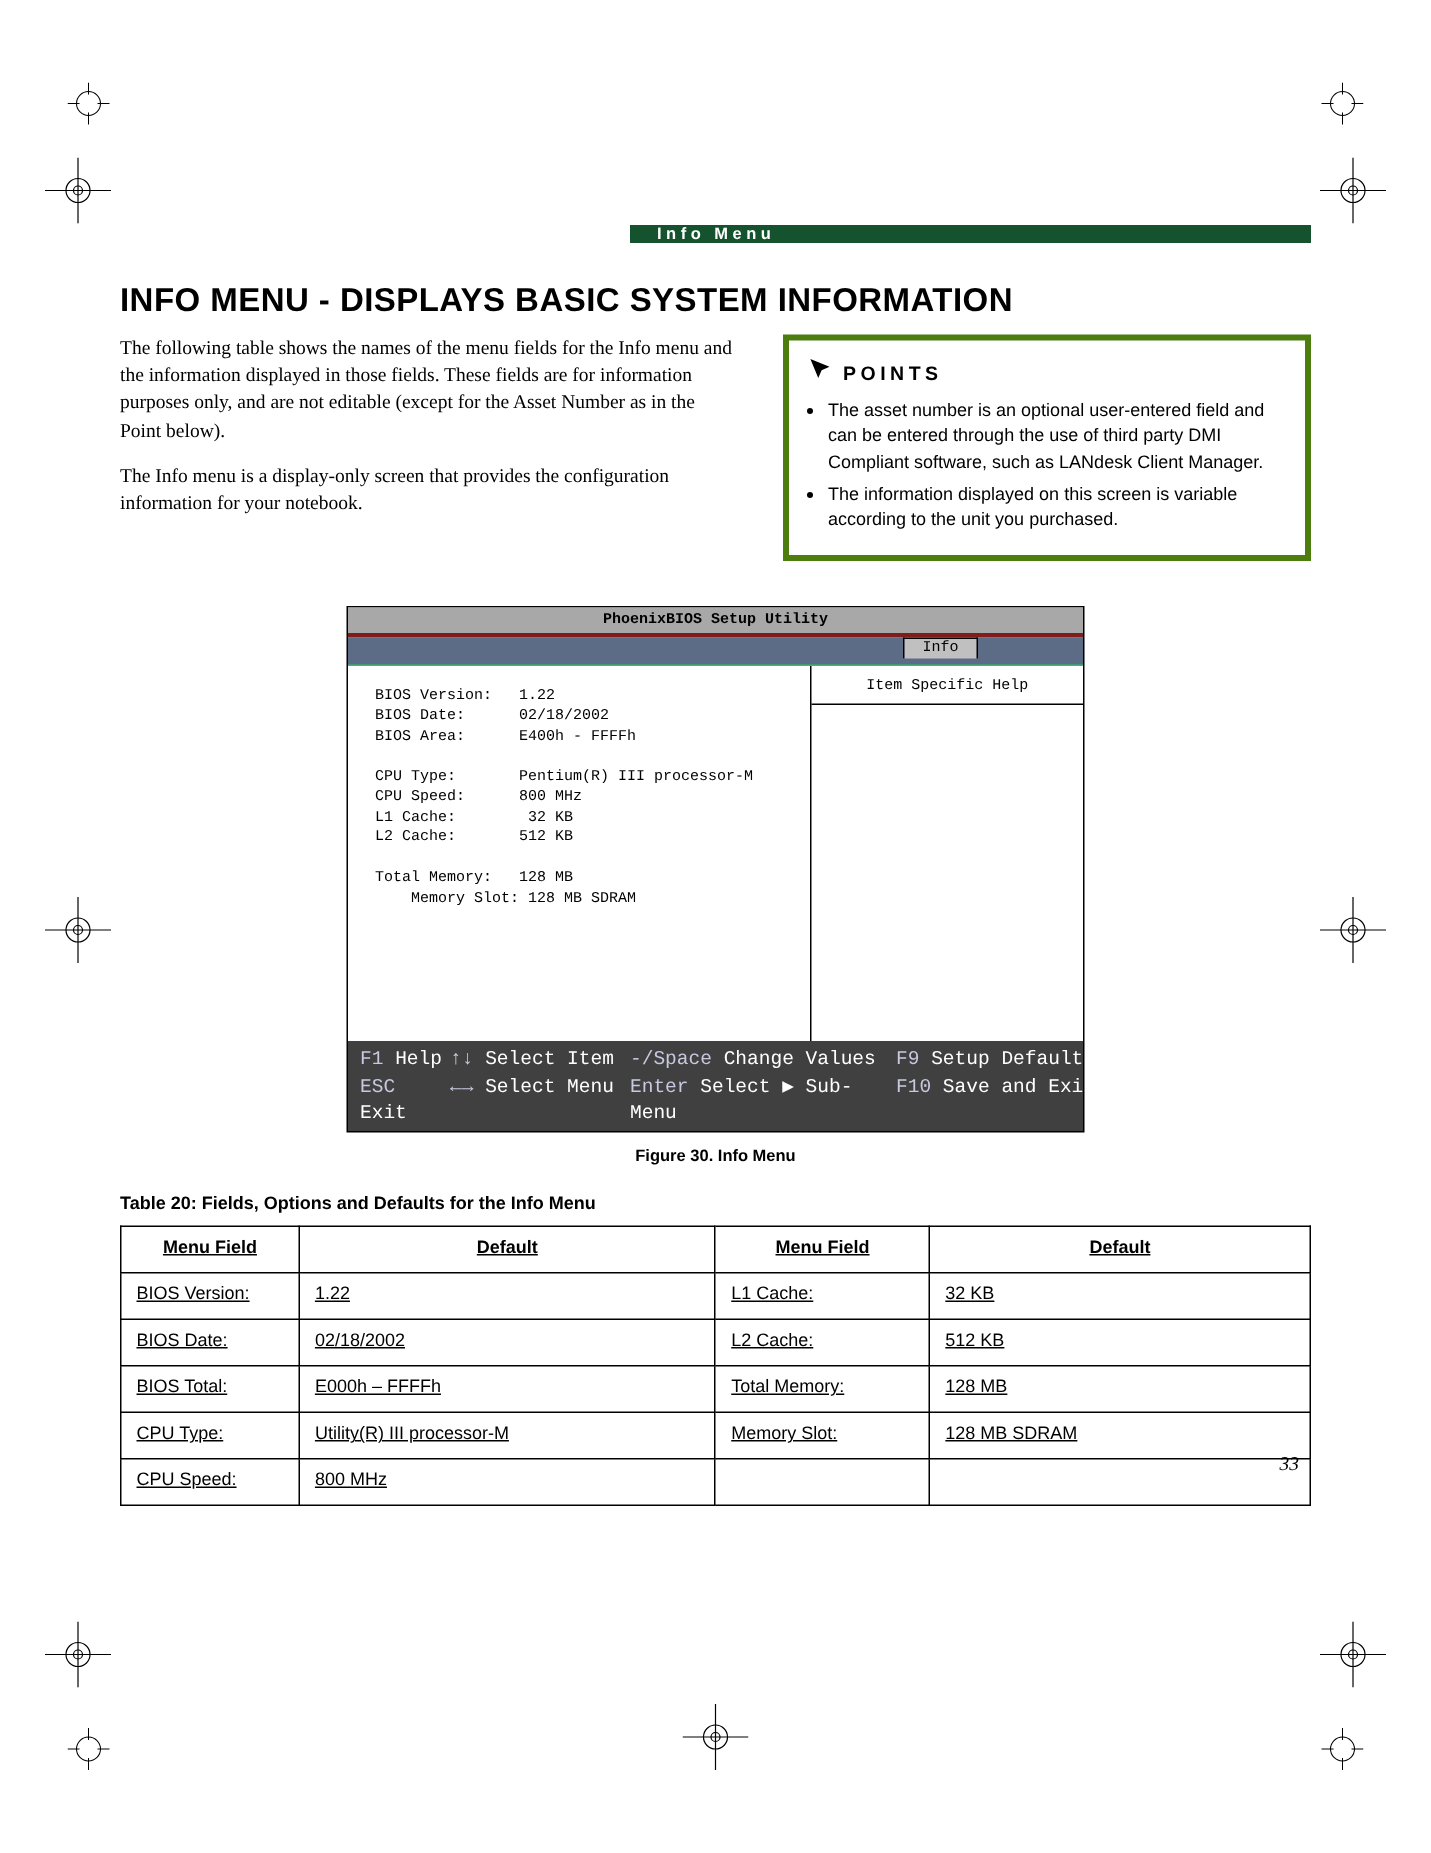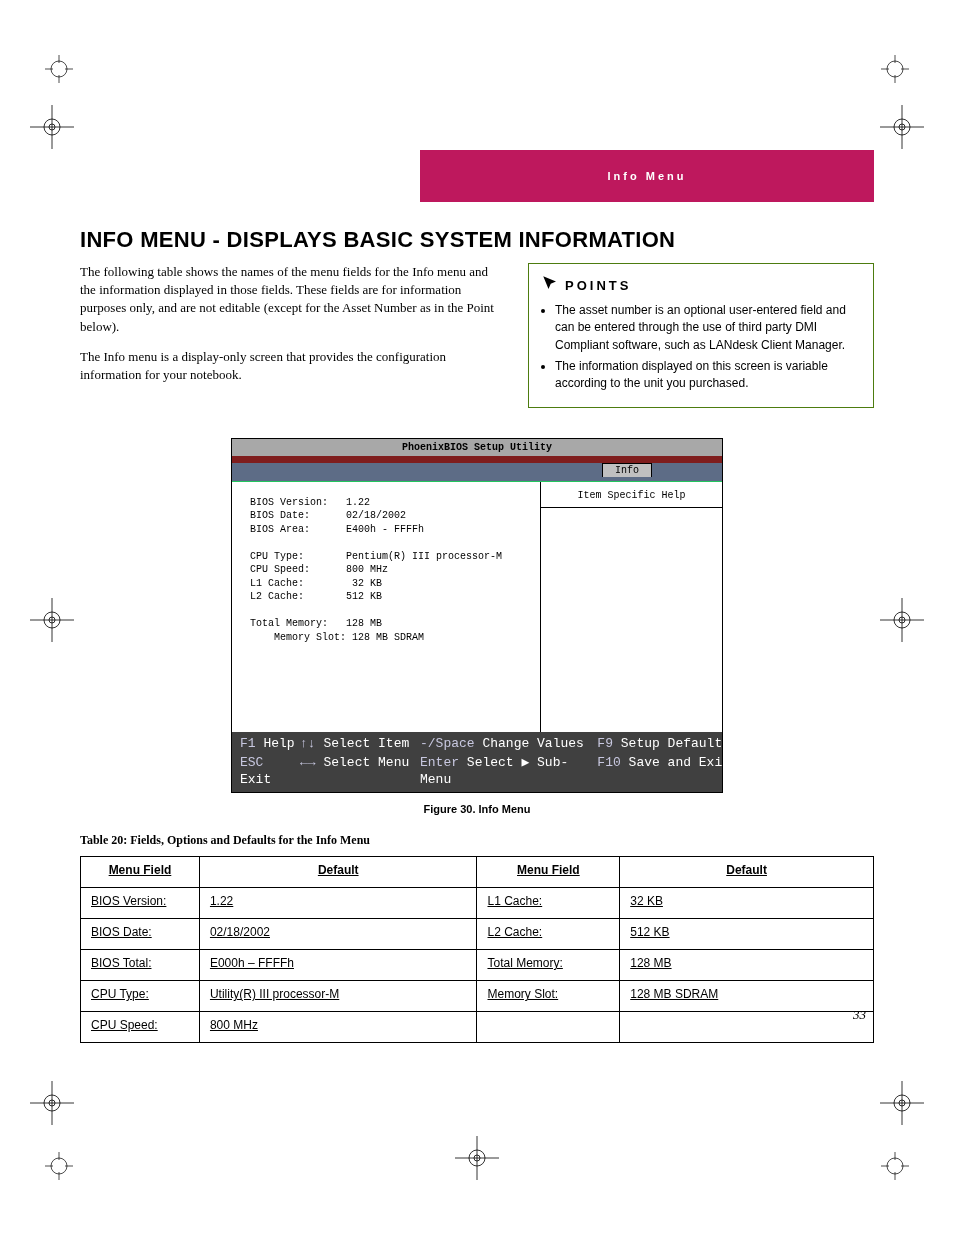--- a/index.html
+++ b/index.html
@@ -13,24 +13,24 @@
     position: relative;
   }
   .page {
     position: absolute;
     top: 60px;
     left: 80px;
     right: 80px;
     bottom: 60px;
   }
   .header-bar {
-    background: #be185d;
+    background: #14532d;
     color: #fff;
-    text-align: center;
-    padding: 20px 18px;
+    text-align: left;
+    padding: 0 18px;
     font-family: Arial, Helvetica, sans-serif;
     font-size: 11px;
     letter-spacing: 3px;
     font-weight: bold;
     margin-left: 340px;
   }
   h1.title {
     font-family: 'Trebuchet MS', Arial, sans-serif;
     font-weight: bold;
     font-size: 22px;
@@ -42,21 +42,21 @@
     gap: 30px;
     align-items: flex-start;
   }
   .intro-text {
     flex: 1;
     font-size: 13px;
     line-height: 1.4;
   }
   .intro-text p { margin: 0 0 12px 0; }
   .points-box {
-    border: 1px solid #4d7c0f;
+    border: 4px solid #4d7c0f;
     width: 320px;
     padding: 10px 12px 10px 12px;
     font-family: Arial, Helvetica, sans-serif;
     font-size: 12px;
     line-height: 1.45;
   }
   .points-heading {
     font-weight: bold;
     letter-spacing: 3px;
     font-size: 13px;
@@ -78,21 +78,21 @@
     width: 490px;
     border: 1px solid #000;
     font-family: 'Courier New', monospace;
     font-size: 10px;
     background: #fff;
   }
   .bios-title {
     background: #a8a8a8;
     text-align: center;
     padding: 3px 0;
-    border-bottom: 7px solid #7f1d1d;
+    border-bottom: 3px solid #7f1d1d;
     font-weight: bold;
   }
   .bios-tabs {
     background: #5d6c86;
     height: 18px;
     position: relative;
     border-bottom: 1px solid #22c55e;
   }
   .bios-tab {
     position: absolute;
@@ -139,21 +139,21 @@
   .bios-footer .dim { color: #c8c8e0; }
 
   .figure-caption {
     text-align: center;
     font-family: Arial, Helvetica, sans-serif;
     font-size: 11px;
     font-weight: bold;
     margin: 10px 0 18px 0;
   }
   .table-caption {
-    font-family: Liberation Serif, serif;
+    font-family: Liberation Sans, sans-serif;
     font-size: 12px;
     font-weight: bold;
     margin: 8px 0 8px 0;
   }
   table.fields {
     border-collapse: collapse;
     width: 100%;
     font-family: Arial, Helvetica, sans-serif;
     font-size: 12px;
     text-decoration: underline;

